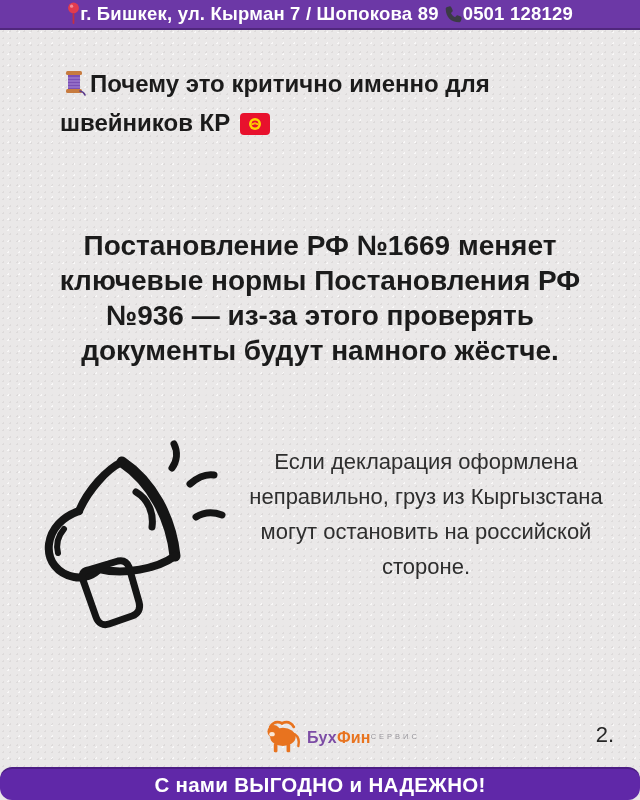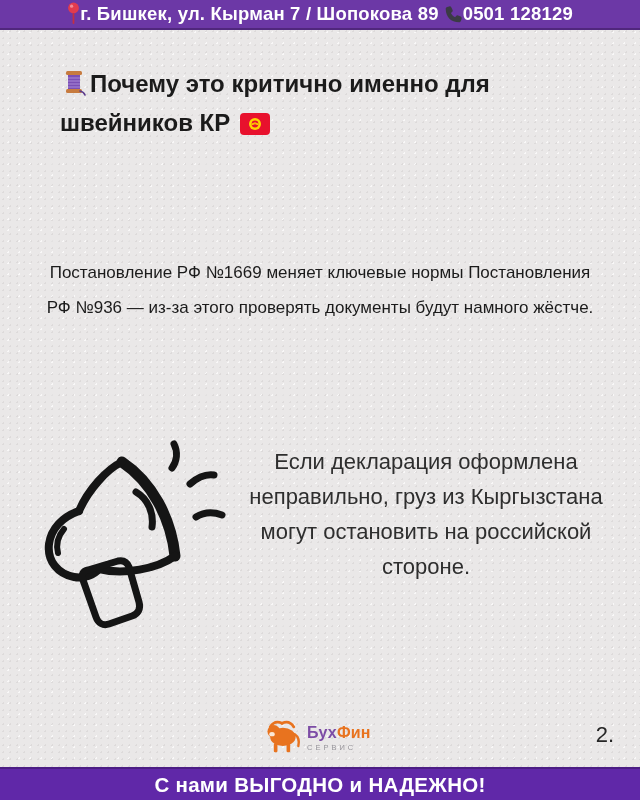--- a/index.html
+++ b/index.html
@@ -37,53 +37,53 @@
   .heading{
     position:absolute;top:66px;left:60px;width:520px;
     text-align:left;color:var(--c-text);
     font-size:24px;font-weight:bold;line-height:35px;
   }
   .heading .inline-icon{display:inline-block;vertical-align:-4px;margin:0 3px;}
   
   .lead{
     position:absolute;top:228px;left:40px;width:560px;
     text-align:center;color:var(--c-text);
-    font-size:17px;font-weight:normal;line-height:35px;margin-top:27px;
+    font-size:28px;font-weight:bold;line-height:35px;
   }
   
   .megaphone{position:absolute;left:28px;top:428px;width:222px;height:228px;}
   .callout{
     position:absolute;left:228px;top:444px;width:396px;
     text-align:center;color:#2E2E2E;
     font-size:22px;line-height:35px;font-weight:normal;
   }
   
   .logo{
     position:absolute;left:262px;top:714px;width:130px;height:48px;
     display:flex;align-items:center;gap:5px;
   }
-  .logo-text{display:flex;flex-direction:column;line-height:1;}
+  .logo-text{display:flex;flex-direction:row;line-height:1;}
   .logo-wordmark{font-size:16px;font-weight:bold;letter-spacing:.2px;}
   .logo-name-primary{color:var(--c-logo-purple);}
   .logo-name-secondary{color:var(--c-logo-orange);}
   .logo-subtitle{
     font-size:7.5px;color:#97959B;letter-spacing:3px;margin-top:3px;
     font-weight:normal;
   }
   .page-number{
     position:absolute;right:26px;top:722px;
     font-size:22px;color:#262626;
   }
   
   .bottom-bar{
     position:absolute;left:0;bottom:0;width:640px;height:33px;
     background:var(--c-bottom-bar);
     border-top:2px solid rgba(30,10,50,.3);
     display:flex;align-items:center;justify-content:center;
-    color:#fff;font-weight:bold;font-size:20.5px;letter-spacing:.3px;
+    color:#fff;font-weight:bold;font-size:20.5px;letter-spacing:.3px;border-radius:12px;
   }
 </style>
 </head>
 <body>
 
 <div class="page">
 
   <div class="top-bar">
     <span>
       <svg width="13" height="24" viewBox="0 0 13 24">

